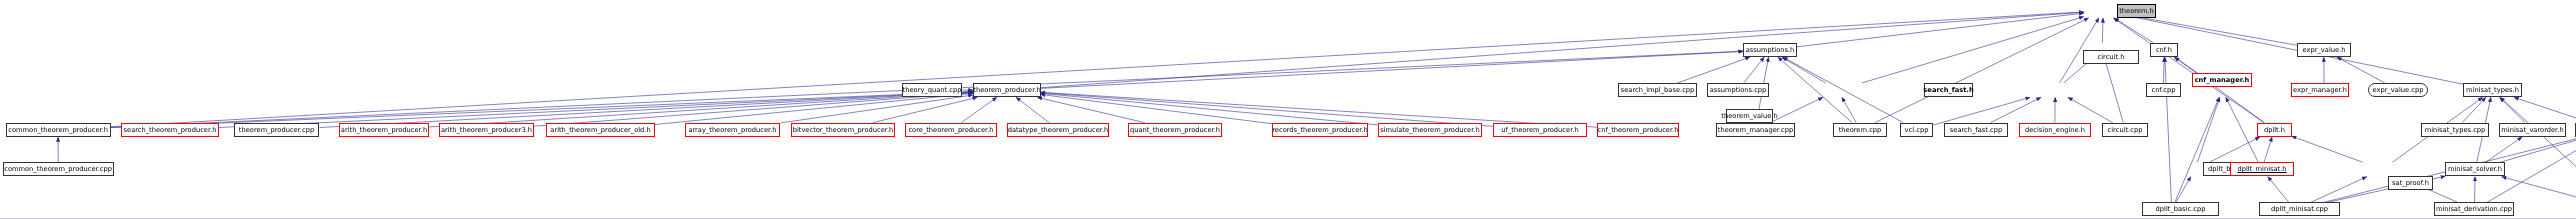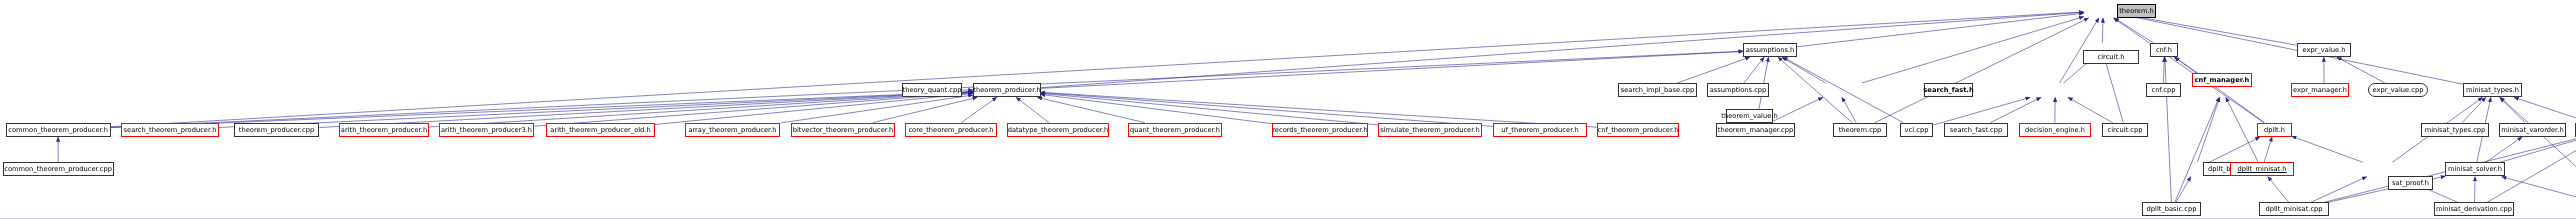--- a/index.html
+++ b/index.html
@@ -139,17 +139,17 @@
     <div class="node" style="left: 2102px; top: 123px; width: 46px;">circuit.cpp</div>
     <div class="node red" style="left: 2257px; top: 123px; width: 35px;">dpllt.h</div>
     <div class="node" style="left: 2421px; top: 123px; width: 68px;">minisat_types.cpp</div>
     <div class="node" style="left: 2499px; top: 123px; width: 67px;">minisat_varorder.h</div>
     <div class="node" style="left: 2575px; top: 123px; width: 73px;">minisat_derivation.h</div>
     <div class="node" style="left: 2.6px; top: 162px; width: 111px;">common_theorem_producer.cpp</div>
     <div class="node" style="left: 2169px; top: 162px; width: 52px; margin-left: 34px;">dpllt_basic.h</div>
     <div class="node red" style="left: 2230px; top: 162px; width: 64px; text-decoration: underline;">dpllt_minisat.h</div>
     <div class="node" style="left: 2360px; top: 176px; width: 45px; margin-left: 28px;">sat_proof.h</div>
     <div class="node" style="left: 2445px; top: 162px; width: 60px;">minisat_solver.h</div>
-    <div class="node" style="left: 2142px; top: 202px; width: 59px;">dpllt_basic.cpp</div>
-    <div class="node" style="left: 2259px; top: 202px; width: 70px;">dpllt_minisat.cpp</div>
+    <div class="node" style="left: 2142px; top: 202px; width: 77px;">dpllt_basic.cpp</div>
+    <div class="node" style="left: 2259px; top: 202px; width: 81px;">dpllt_minisat.cpp</div>
     <div class="node" style="left: 2434px; top: 202px; width: 80px;">minisat_derivation.cpp</div>
   </div>
 
 
 </body></html>

